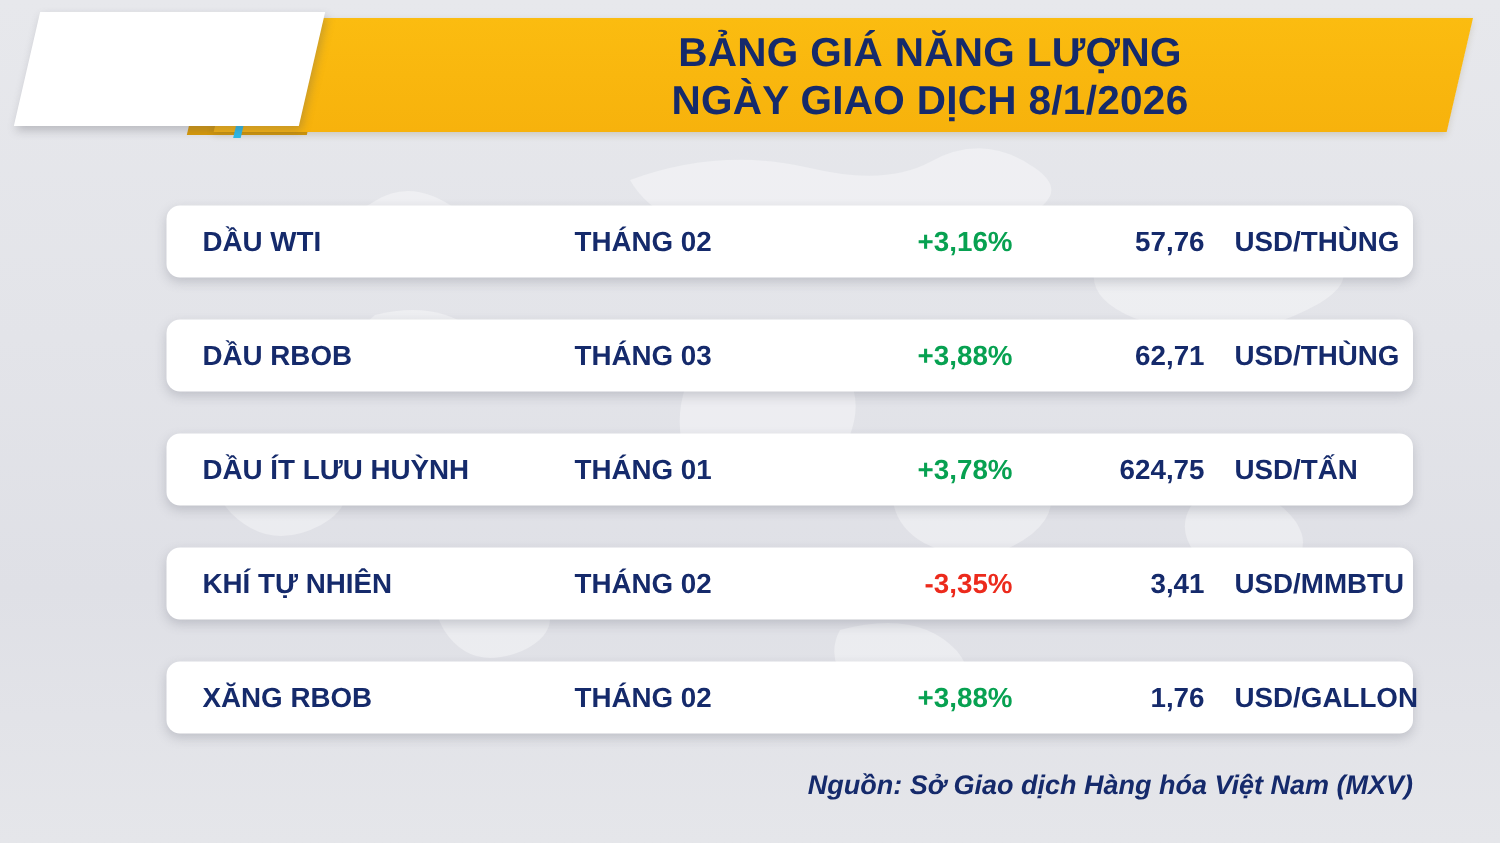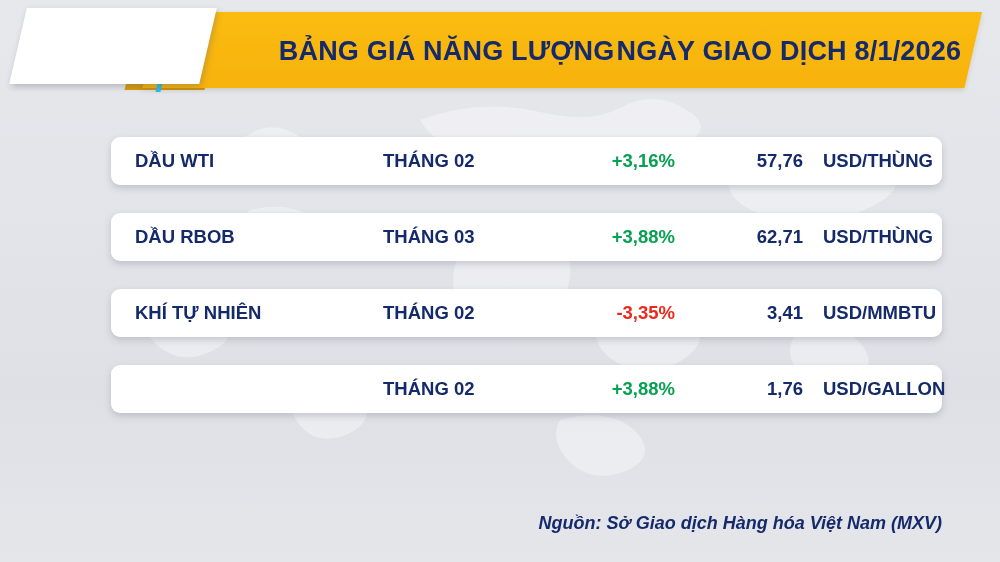--- a/index.html
+++ b/index.html
@@ -69,21 +69,21 @@
     transform: skewX(-13deg);
   }
 
   .title-wrap {
     position: absolute;
     left: 300px;
     top: 16px;
     width: 640px;
     height: 70px;
     display: flex;
-    flex-direction: row;
+    flex-direction: column;
     align-items: center;
     justify-content: center;
     gap: 2px;
   }
   .title-line {
     color: #152a6b;
     font-weight: bold;
     font-size: 27px;
     letter-spacing: 0.2px;
     line-height: 1.12;
@@ -210,27 +210,35 @@
         <div class="c-unit">USD/THÙNG</div>
       </div>
       <div class="row-card">
         <div class="c-name">DẦU RBOB</div>
         <div class="c-month">THÁNG 03</div>
         <div class="c-change up">+3,88%</div>
         <div class="c-price">62,71</div>
         <div class="c-unit">USD/THÙNG</div>
       </div>
       <div class="row-card">
+        <div class="c-name">DẦU ÍT LƯU HUỲNH</div>
+        <div class="c-month">THÁNG 01</div>
+        <div class="c-change up">+3,78%</div>
+        <div class="c-price">624,75</div>
+        <div class="c-unit">USD/TẤN</div>
+      </div>
+      <div class="row-card">
         <div class="c-name">KHÍ TỰ NHIÊN</div>
         <div class="c-month">THÁNG 02</div>
         <div class="c-change down">-3,35%</div>
         <div class="c-price">3,41</div>
         <div class="c-unit">USD/MMBTU</div>
       </div>
       <div class="row-card">
+        <div class="c-name">XĂNG RBOB</div>
         <div class="c-month">THÁNG 02</div>
         <div class="c-change up">+3,88%</div>
         <div class="c-price">1,76</div>
         <div class="c-unit">USD/GALLON</div>
       </div>
     </div>
 
   <div class="footer">Nguồn: Sở Giao dịch Hàng hóa Việt Nam (MXV)</div>
 
 </div>

